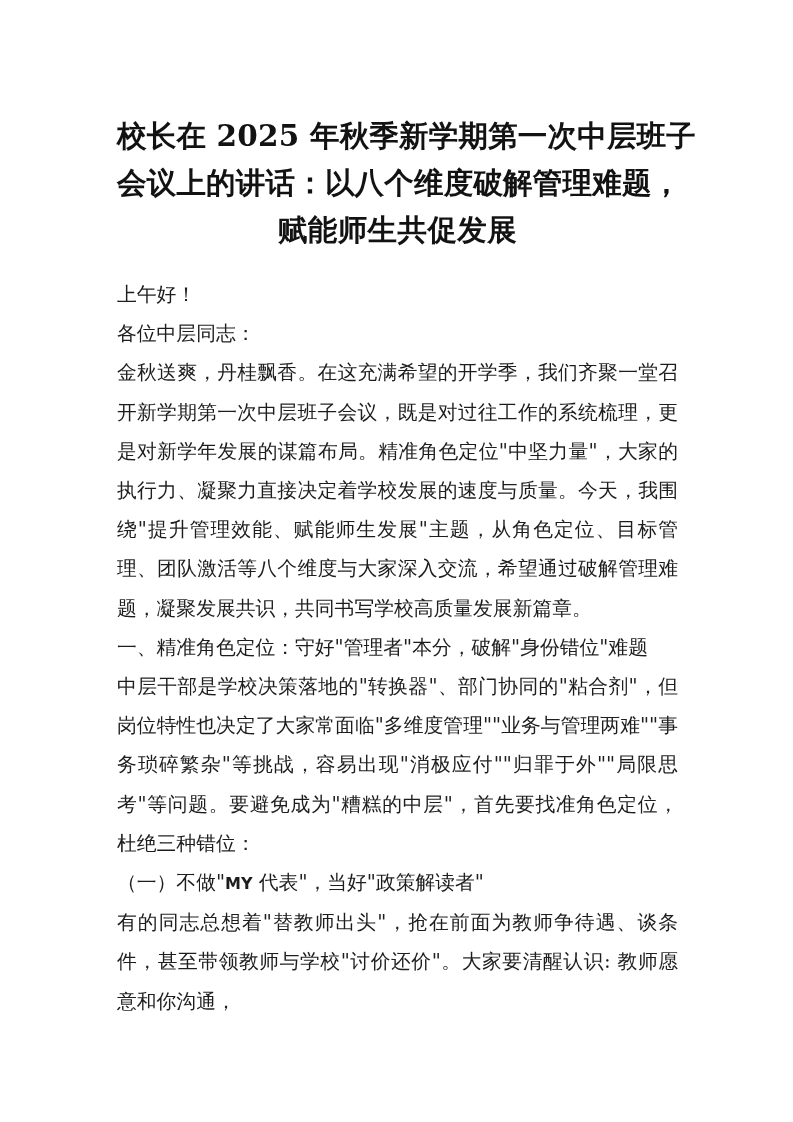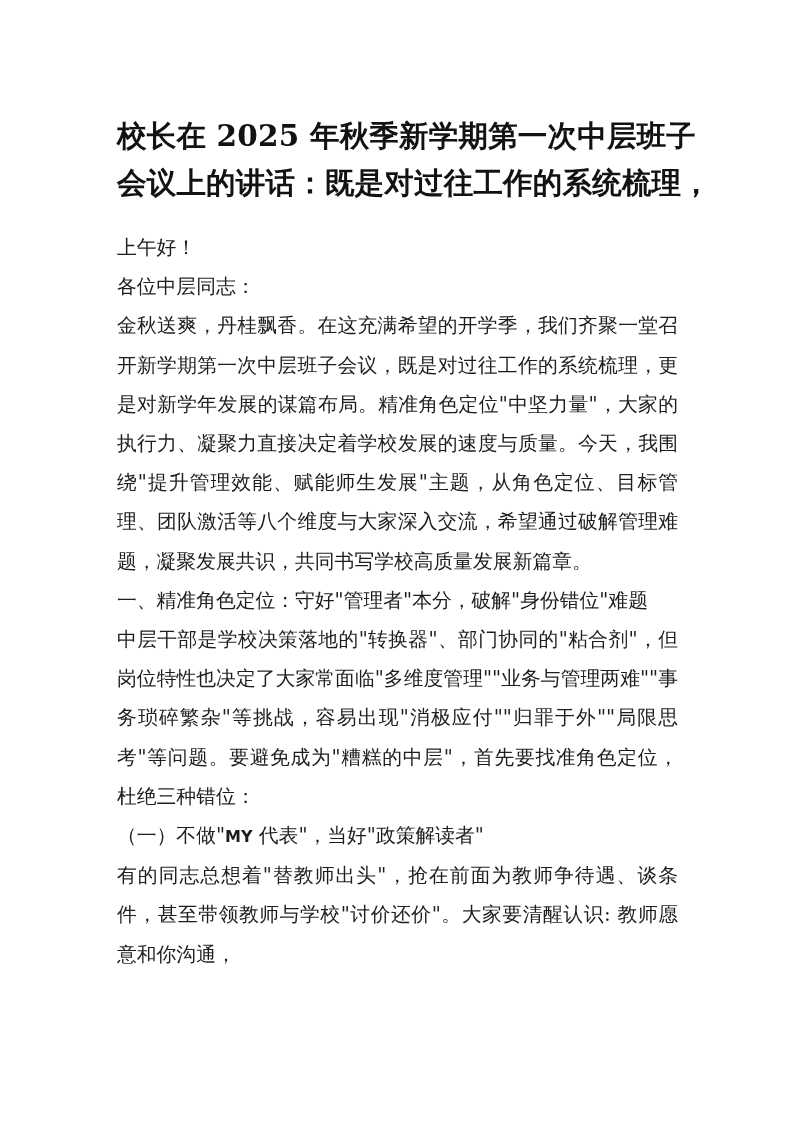--- a/index.html
+++ b/index.html
@@ -99,21 +99,22 @@
   }
 </style>
 </head>
 <body>
 
 <div id="page">
   <div id="content">
 
     <h1 class="doc-title">
       <span class="title-line l1">校长在 2025 年秋季新学期第一次中层班子</span>
-      <span class="title-line l2">会议上的讲话：既是对过往工作的系统梳理，</span>
+      <span class="title-line l2">会议上的讲话：以八个维度破解管理难题，</span>
+      <span class="title-line l3">赋能师生共促发展</span>
     </h1>
 
     <p class="para short">上午好！</p>
 
     <p class="para short">各位中层同志：</p>
 
     <p class="para">金秋送爽，丹桂飘香。在这充满希望的开学季，我们齐聚一堂召开新学期第一次中层班子会议，既是对过往工作的系统梳理，更是对新学年发展的谋篇布局。精准角色定位"中坚力量"，大家的执行力、凝聚力直接决定着学校发展的速度与质量。今天，我围绕"提升管理效能、赋能师生发展"主题，从角色定位、目标管理、团队激活等八个维度与大家深入交流，希望通过破解管理难题，凝聚发展共识，共同书写学校高质量发展新篇章。</p>
 
     <p class="section-heading">一、精准角色定位：守好"管理者"本分，破解"身份错位"难题</p>
 

